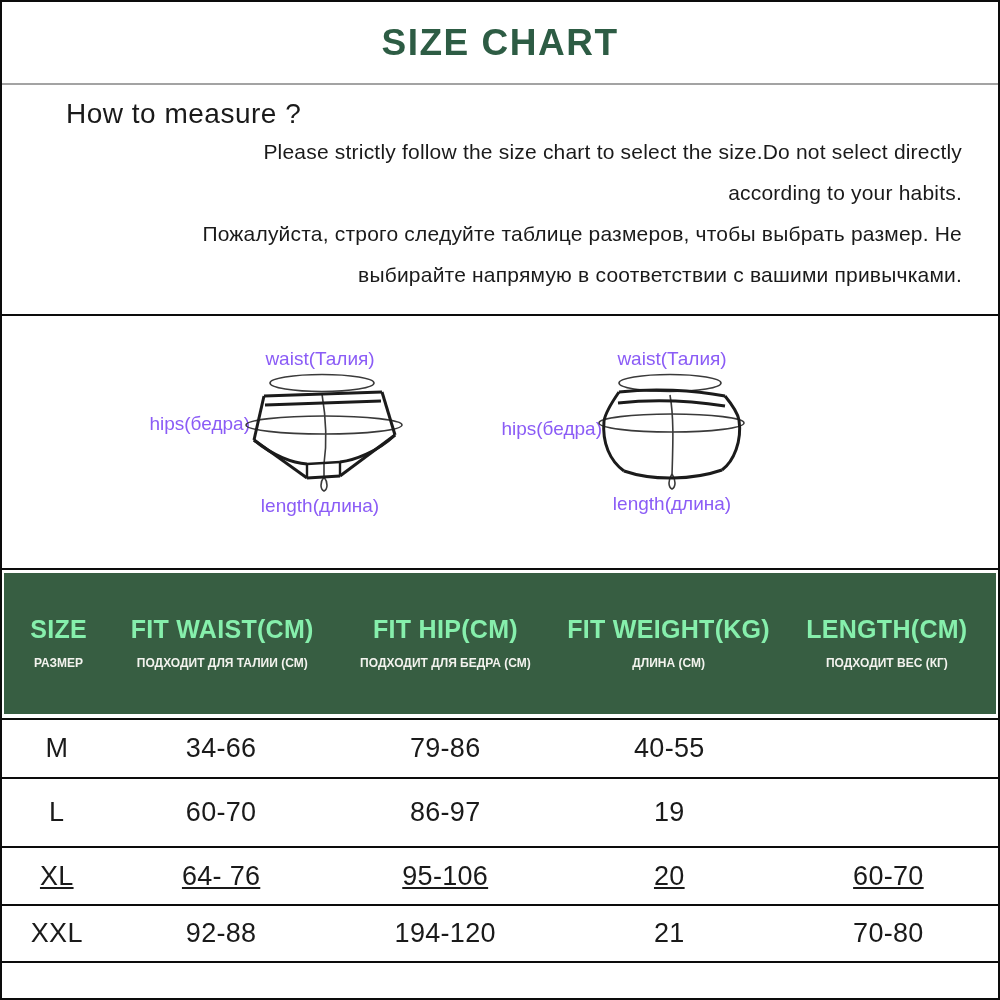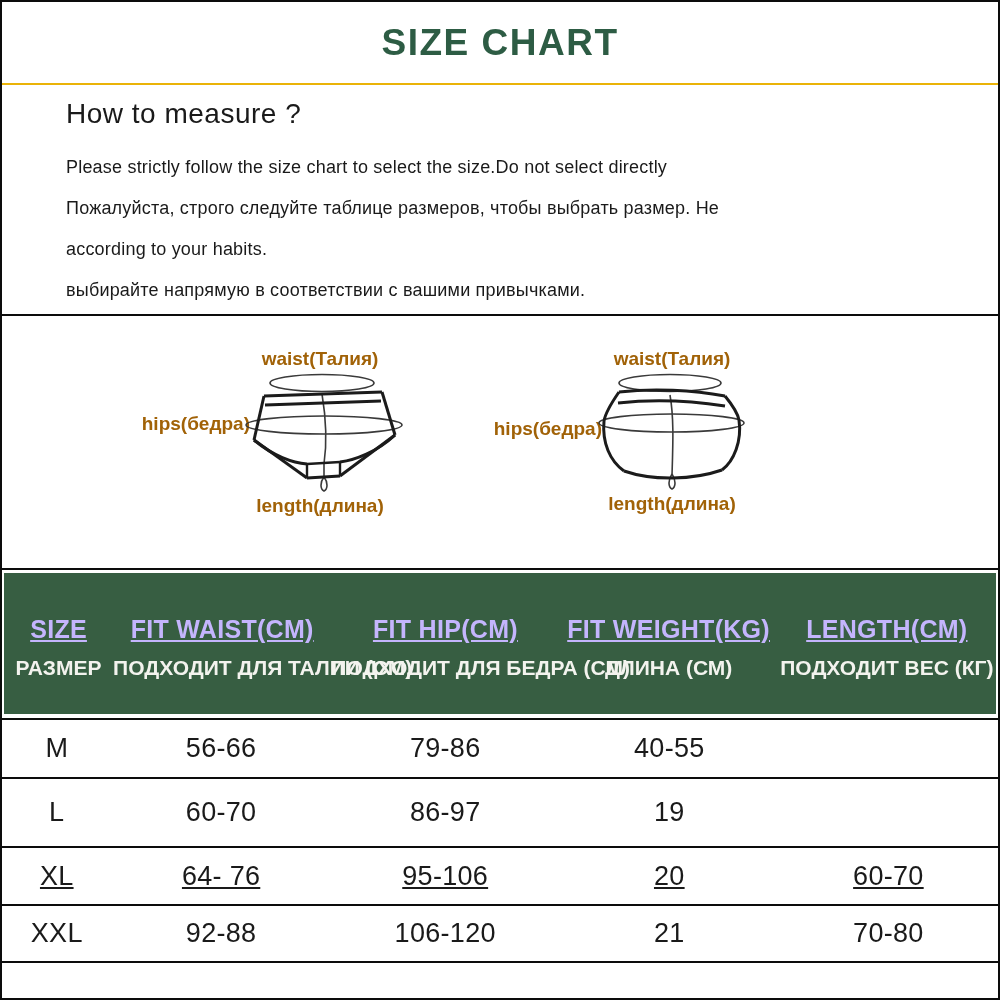--- a/index.html
+++ b/index.html
@@ -1,63 +1,63 @@
 <!DOCTYPE html>
 <html><head>
 <meta charset="utf-8">
 <style>
   html,body { margin:0; padding:0; background:#ffffff; }
   body { width:1000px; height:1000px; font-family:"Liberation Sans",sans-serif; color:#1a1a1a; position:relative; }
   .frame { position:absolute; inset:0; width:1000px; height:1000px; border:2px solid #0c0c0c; box-sizing:border-box; background:#fff; }
 
   
-  .sec-title { height:81px; border-bottom:2px solid #eab308; display:flex; align-items:center; justify-content:center; }
+  .sec-title { height:81px; border-bottom:2px solid #a3a3a3; display:flex; align-items:center; justify-content:center; }
   .title { font-size:37px; font-weight:bold; letter-spacing:1.5px; color:#2d5c44; }
 
   
   .sec-howto { height:231px; border-bottom:2px solid #0c0c0c; box-sizing:border-box; padding:12px 36px 0 64px; }
   .howto-heading { font-size:28px; line-height:34px; font-weight:normal; letter-spacing:0.5px; }
-  .howto-lines { margin-top:16px; font-size:18px; line-height:41px; letter-spacing:0.2px; }
+  .howto-lines { margin-top:0; font-size:21px; line-height:41px; letter-spacing:0.2px;text-align:right; }
 
   
   .sec-diagrams { height:252px; border-bottom:2px solid #0c0c0c; position:relative; }
-  .diag-label { position:absolute; font-size:19px; font-weight:bold; color:#a16207; white-space:nowrap; }
+  .diag-label { position:absolute; font-size:19px; font-weight:normal; color:#8b5cf6; white-space:nowrap; }
   .lbl-center { text-align:center; }
   .lbl-right { text-align:right; }
   .diag-svg { position:absolute; }
 
   
   .sec-table { height:426px; position:relative; box-sizing:border-box; }
   .green-header { margin:3px 2px 0 2px; height:141px; background:#375e42; position:relative; }
   .hdr-row { position:absolute; left:0; width:100%; display:grid; grid-template-columns:11% 22% 23% 22% 22%; }
   .hdr-en { top:42px; }
-  .hdr-en .cell { font-size:25px; font-weight:bold; color:#c4b5fd; text-align:center; letter-spacing:0.3px;text-decoration:underline; }
+  .hdr-en .cell { font-size:25px; font-weight:bold; color:#86efac; text-align:center; letter-spacing:0.3px; }
   .hdr-ru { top:83px; }
-  .hdr-ru .cell { font-size:21px; font-weight:bold; color:#f3f3ee; text-align:center; white-space:nowrap; }
+  .hdr-ru .cell { font-size:12px; font-weight:bold; color:#f3f3ee; text-align:center; white-space:nowrap; }
   .rows { margin-top:4px; }
   .trow { border-top:2px solid #0c0c0c; display:grid; grid-template-columns:11% 22% 23% 22% 22%; align-items:center; }
   .trow .cell { font-size:27px; text-align:center; letter-spacing:0.3px; }
   .r1 { height:57px; } .r2 { height:67px; } .r3 { height:56px;text-decoration:underline; } .r4 { height:55px; }
   .closing-line { border-top:2px solid #0c0c0c; height:0; }
 </style>
 </head>
 <body>
 
 <div class="frame">
 
   <div class="sec-title">
     <div class="title">SIZE CHART</div>
   </div>
 
   <div class="sec-howto">
     <div class="howto-heading">How to measure ?</div>
     <div class="howto-lines">
       <div>Please strictly follow the size chart to select the size.Do not select directly</div>
+      <div>according to your habits.</div>
       <div>Пожалуйста, строго следуйте таблице размеров, чтобы выбрать размер. Не</div>
-      <div>according to your habits.</div>
       <div>выбирайте напрямую в соответствии с вашими привычками.</div>
     </div>
   </div>
 
   <div class="sec-diagrams">
 
     <div class="diag-label lbl-center" style="left:203px; top:32px; width:230px;">waist(Талия)</div>
     <div class="diag-label lbl-right" style="left:138px; top:97px; width:110px;">hips(бедра)</div>
     <div class="diag-label lbl-center" style="left:203px; top:179px; width:230px;">length(длина)</div>
     <svg class="diag-svg" style="left:243px; top:57px;" width="162" height="126" viewBox="0 0 162 126">
@@ -117,41 +117,41 @@
         <div class="cell">ПОДХОДИТ ДЛЯ ТАЛИИ (СМ)</div>
         <div class="cell">ПОДХОДИТ ДЛЯ БЕДРА (СМ)</div>
         <div class="cell">ДЛИНА (СМ)</div>
         <div class="cell">ПОДХОДИТ ВЕС (КГ)</div>
       </div>
     </div>
 
     <div class="rows">
       <div class="trow r1">
         <div class="cell">M</div>
-        <div class="cell">56-66</div>
+        <div class="cell">34-66</div>
         <div class="cell">79-86</div>
         <div class="cell">40-55</div>
       </div>
       <div class="trow r2">
         <div class="cell">L</div>
         <div class="cell">60-70</div>
         <div class="cell">86-97</div>
         <div class="cell">19</div>
       </div>
       <div class="trow r3">
         <div class="cell">XL</div>
         <div class="cell">64- 76</div>
         <div class="cell">95-106</div>
         <div class="cell">20</div>
         <div class="cell">60-70</div>
       </div>
       <div class="trow r4">
         <div class="cell">XXL</div>
         <div class="cell">92-88</div>
-        <div class="cell">106-120</div>
+        <div class="cell">194-120</div>
         <div class="cell">21</div>
         <div class="cell">70-80</div>
       </div>
       <div class="closing-line"></div>
     </div>
   </div>
 
 </div>
 
 </body></html>

